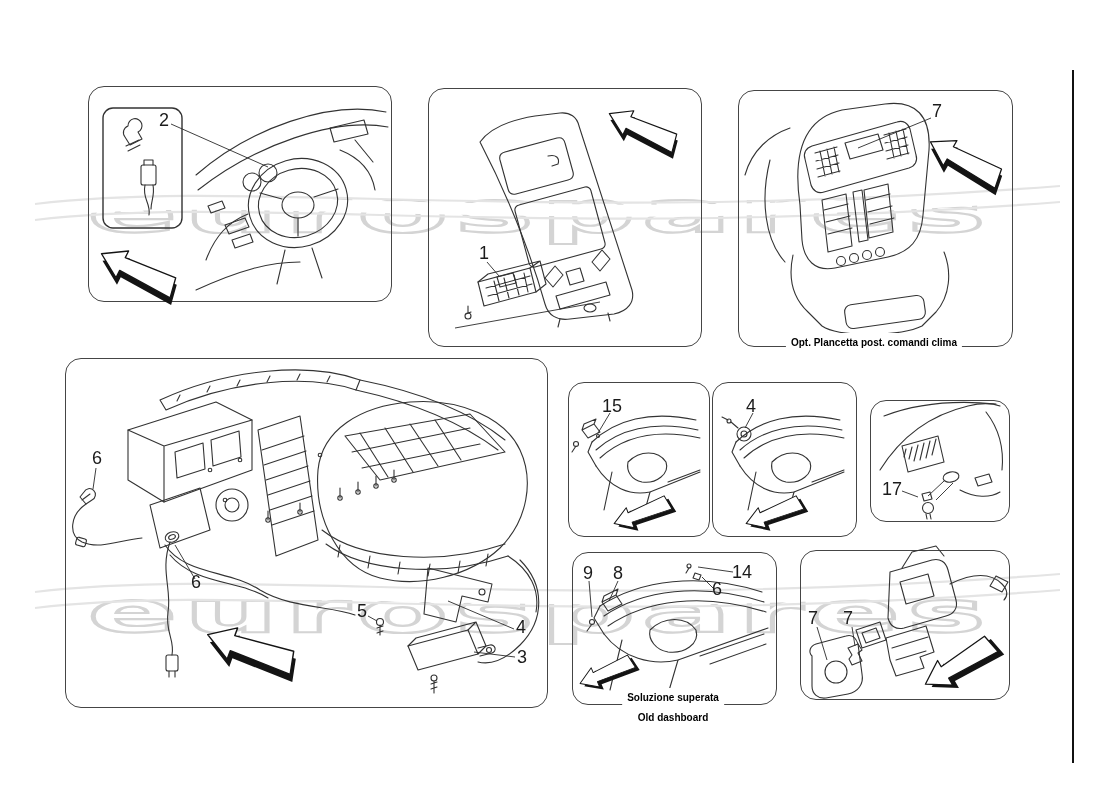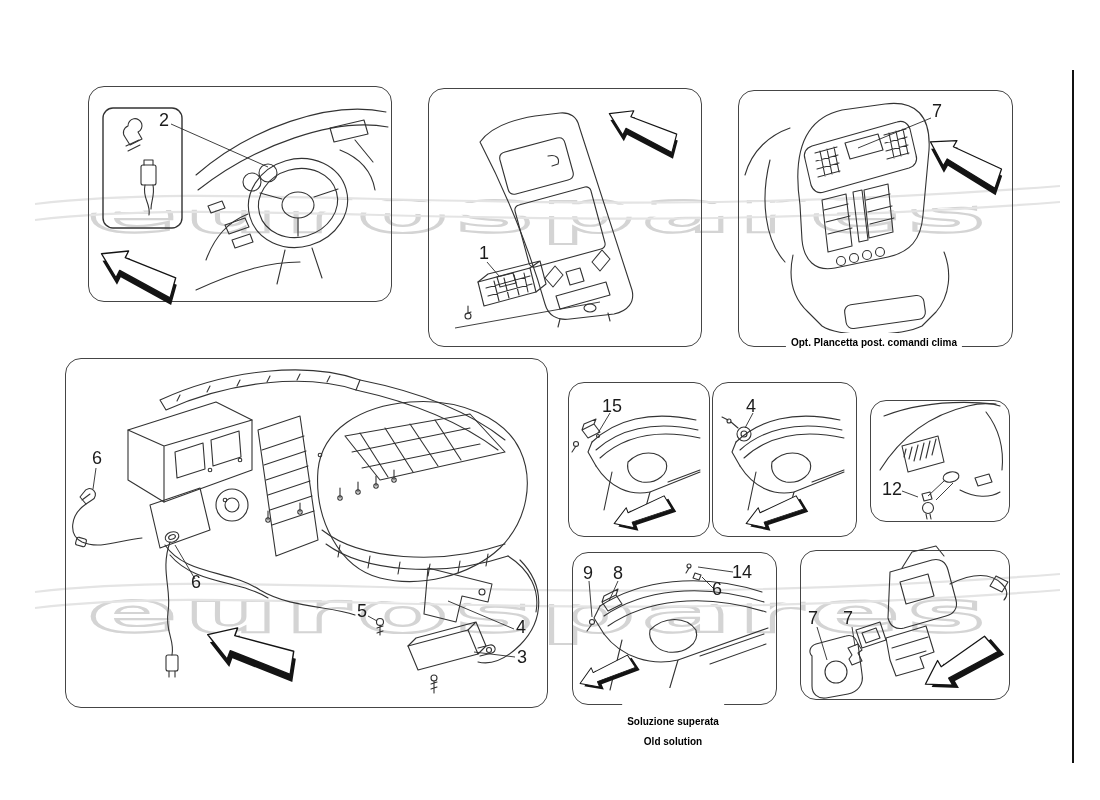--- a/index.html
+++ b/index.html
@@ -275,29 +275,29 @@
   <div class="callout" style="left:159px;top:110px;">2</div>
   <div class="callout" style="left:479px;top:243px;">1</div>
   <div class="callout" style="left:932px;top:101px;">7</div>
   <div class="callout" style="left:92px;top:448px;">6</div>
   <div class="callout" style="left:191px;top:572px;">6</div>
   <div class="callout" style="left:357px;top:601px;">5</div>
   <div class="callout" style="left:516px;top:617px;">4</div>
   <div class="callout" style="left:517px;top:647px;">3</div>
   <div class="callout" style="left:602px;top:396px;">15</div>
   <div class="callout" style="left:746px;top:396px;">4</div>
-  <div class="callout" style="left:882px;top:479px;">12</div>
+  <div class="callout" style="left:882px;top:479px;">17</div>
   <div class="callout" style="left:583px;top:563px;">9</div>
   <div class="callout" style="left:613px;top:563px;">8</div>
   <div class="callout" style="left:732px;top:562px;">14</div>
   <div class="callout" style="left:712px;top:579px;">6</div>
   <div class="callout" style="left:808px;top:608px;">7</div>
   <div class="callout" style="left:843px;top:608px;">7</div>
 
   <div class="caption" style="left:874px;top:333px;">
     <span style="display:block;">Opt. Plancetta post. comandi clima</span>
   </div>
   <div class="caption" style="left:673px;top:688px;">
-    <span style="display:block;margin-top:24px;">Soluzione superata</span>
-    <span style="display:block;">Old solution</span>
+    <span style="display:block;">Soluzione superata</span>
+    <span style="display:block;">Old dashboard</span>
   </div>
 
 </div>
 
 </body></html>

